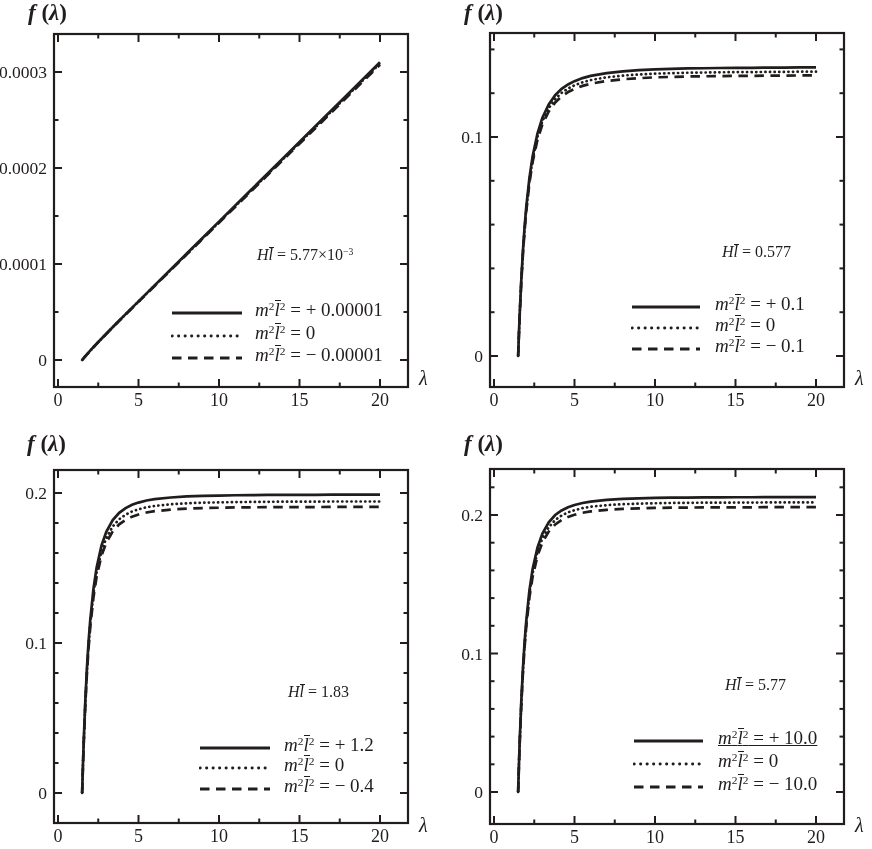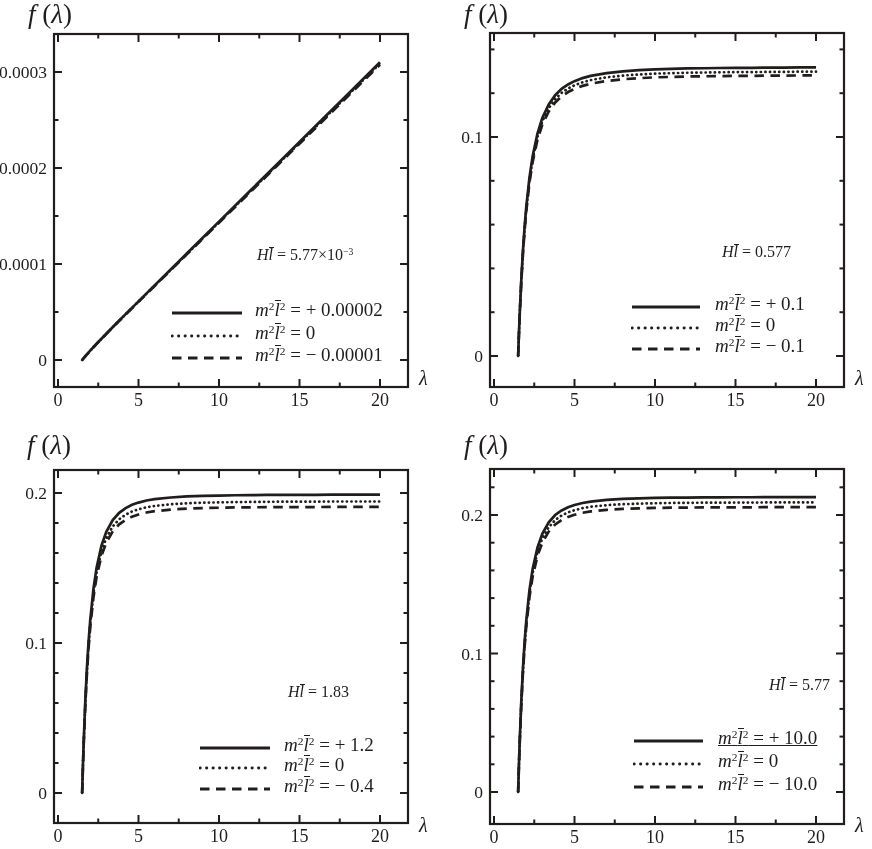--- a/index.html
+++ b/index.html
@@ -1,20 +1,20 @@
 <!DOCTYPE html>
 <html><head>
 <meta charset="utf-8">
 <style>
   html,body{margin:0;padding:0;background:#ffffff;}
   .fig{position:relative;width:872px;height:849px;background:#ffffff;overflow:hidden;
        font-family:"Liberation Serif", serif;color:#201d1c;}
   .panel{position:absolute;width:436px;height:425px;}
   .panel svg.plot{position:absolute;left:0;top:0;}
-  .ylab{position:absolute;font-size:27px;white-space:nowrap;line-height:1;}
+  .ylab{position:absolute;font-size:23px;white-space:nowrap;line-height:1;font-weight:bold;}
   .xlab{position:absolute;font-size:20px;white-space:nowrap;line-height:1;}
   .ann{position:absolute;font-size:16px;white-space:nowrap;line-height:1;}
   .legend-row-line{position:absolute;}
   .legend-row-label{position:absolute;font-size:19px;white-space:nowrap;line-height:1;}
   .it{font-style:italic;}
   .sup{font-size:60%;vertical-align:0.55em;}
   .ov{position:relative;}
   .ov::after{content:"";position:absolute;left:20%;right:-30%;top:0.07em;
              border-top:1.6px solid currentColor;}
   svg text{font-family:"Liberation Serif", serif;}
@@ -72,21 +72,21 @@
         <path d="M82.15,360.00 L83.76,358.09 L85.37,356.18 L86.98,354.36 L90.20,350.73 L93.42,347.19 L98.25,342.12 L106.30,333.80 L114.35,325.58 L122.40,317.55 L138.50,301.58 L154.60,285.71 L170.70,269.83 L186.80,253.96 L219.00,222.22 L251.20,190.47 L283.40,158.73 L315.60,126.98 L347.80,95.24 L363.90,79.37 L380.00,63.49" stroke="#201d1c" fill="none" stroke-width="2.7" stroke-dasharray="0.2 4.4" stroke-linecap="round"></path>
         <path d="M82.15,360.00 L83.76,358.08 L85.37,356.16 L86.98,354.34 L90.20,350.69 L93.42,347.14 L98.25,342.05 L106.30,333.70 L114.35,325.44 L122.40,317.38 L138.50,301.34 L154.60,285.41 L170.70,269.47 L186.80,253.54 L219.00,221.66 L251.20,189.79 L283.40,157.92 L315.60,126.05 L347.80,94.18 L363.90,78.24 L380.00,62.30" stroke="#201d1c" fill="none" stroke-width="2.7"></path>
       </svg>
     <div class="ylab" style="left:28px;top:1px;"><span class="it">f</span><span> (</span><span class="it">λ</span><span>)</span></div>
     <div class="xlab" style="left:419px;top:368px;"><span class="it">λ</span></div>
     <div class="ann" style="left:257px;top:247px;"><span class="it">H</span><span class="it ov">l</span><span> = 5.77×10</span><span class="sup">−3</span></div>
     <div></div>
   <svg width="72" height="8" class="legend-row-line" style="left: 171px; top: 309px;">
         <line x1="1" y1="4" x2="71" y2="4" stroke="#201d1c" fill="none" stroke-width="2.8"></line>
       </svg>
-      <span class="legend-row-label" style="left: 255px; top: 300px;"><span class="it">m</span><span class="sup">2</span><span class="it ov">l</span><span class="sup">2</span><span> = + 0.00002</span></span>
+      <span class="legend-row-label" style="left: 255px; top: 300px;"><span class="it">m</span><span class="sup">2</span><span class="it ov">l</span><span class="sup">2</span><span> = + 0.00001</span></span>
       <svg width="72" height="8" class="legend-row-line" style="left: 171px; top: 332px;">
         <line x1="1" y1="4" x2="71" y2="4" stroke="#201d1c" fill="none" stroke-width="2.8" stroke-dasharray="0.3 6.2" stroke-linecap="round"></line>
       </svg>
       <span class="legend-row-label" style="left: 255px; top: 323px;"><span class="it">m</span><span class="sup">2</span><span class="it ov">l</span><span class="sup">2</span><span> = 0</span></span>
       <svg width="72" height="8" class="legend-row-line" style="left: 171px; top: 354px;">
         <line x1="1" y1="4" x2="71" y2="4" stroke="#201d1c" fill="none" stroke-width="2.8" stroke-dasharray="9.5 6.5"></line>
       </svg>
       <span class="legend-row-label" style="left: 255px; top: 345px; text-align: center;"><span class="it">m</span><span class="sup">2</span><span class="it ov">l</span><span class="sup">2</span><span> = − 0.00001</span></span>
     </div>
 
@@ -281,21 +281,21 @@
         <line x1="54" y1="118.70000000000002" x2="58.5" y2="118.70000000000002" stroke="#201d1c" stroke-width="2"></line>
         <line x1="408" y1="118.70000000000002" x2="403.5" y2="118.70000000000002" stroke="#201d1c" stroke-width="2"></line>
         <line x1="54" y1="63.30000000000001" x2="58.5" y2="63.30000000000001" stroke="#201d1c" stroke-width="2"></line>
         <line x1="408" y1="63.30000000000001" x2="403.5" y2="63.30000000000001" stroke="#201d1c" stroke-width="2"></line>
         <path d="M82.15,368.00 L82.95,341.24 L83.76,317.83 L85.37,278.76 L86.98,247.99 L88.59,223.24 L90.20,203.30 L93.42,173.33 L96.64,152.60 L101.47,131.86 L106.30,118.61 L112.74,107.51 L119.18,100.42 L125.62,96.00 L132.06,92.93 L138.50,90.79 L146.55,88.78 L154.60,87.44 L170.70,85.83 L186.80,84.90 L202.90,84.36 L219.00,83.96 L235.10,83.69 L251.20,83.56 L267.30,83.43 L283.40,83.43 L299.50,83.29 L315.60,83.29 L331.70,83.16 L347.80,83.16 L363.90,83.16 L380.00,83.16" stroke="#201d1c" fill="none" stroke-width="2.7" stroke-dasharray="9.5 6.5"></path>
         <path d="M82.15,368.00 L82.95,340.80 L83.76,317.00 L85.37,277.28 L86.98,246.00 L88.59,220.84 L90.20,200.58 L93.42,170.11 L96.64,149.03 L101.47,127.95 L106.30,114.48 L112.74,103.19 L119.18,95.99 L125.62,91.50 L132.06,88.37 L138.50,86.19 L146.55,84.15 L154.60,82.79 L170.70,81.16 L186.80,80.21 L202.90,79.67 L219.00,79.26 L235.10,78.99 L251.20,78.85 L267.30,78.71 L283.40,78.71 L299.50,78.58 L315.60,78.58 L331.70,78.44 L347.80,78.44 L363.90,78.44 L380.00,78.44" stroke="#201d1c" fill="none" stroke-width="2.7" stroke-dasharray="0.2 4.4" stroke-linecap="round"></path>
         <path d="M82.15,368.00 L82.95,340.30 L83.76,316.06 L85.37,275.62 L86.98,243.77 L88.59,218.14 L90.20,197.51 L93.42,166.48 L96.64,145.01 L101.47,123.55 L106.30,109.84 L112.74,98.34 L119.18,91.00 L125.62,86.43 L132.06,83.24 L138.50,81.03 L146.55,78.95 L154.60,77.57 L170.70,75.90 L186.80,74.93 L202.90,74.38 L219.00,73.96 L235.10,73.69 L251.20,73.55 L267.30,73.41 L283.40,73.41 L299.50,73.27 L315.60,73.27 L331.70,73.13 L347.80,73.13 L363.90,73.13 L380.00,73.13" stroke="#201d1c" fill="none" stroke-width="2.7"></path>
       </svg>
     <div class="ylab" style="left:28px;top:8px;"><span class="it">f</span><span> (</span><span class="it">λ</span><span>)</span></div>
     <div class="xlab" style="left:419px;top:391px;"><span class="it">λ</span></div>
-    <div class="ann" style="left:289px;top:253px;margin-left:44px;"><span class="it">H</span><span class="it ov">l</span><span> = 5.77</span></div>
+    <div class="ann" style="left:289px;top:253px;"><span class="it">H</span><span class="it ov">l</span><span> = 5.77</span></div>
     <div></div>
   <svg width="71" height="8" class="legend-row-line" style="left: 197px; top: 313px;">
         <line x1="1" y1="4" x2="70" y2="4" stroke="#201d1c" fill="none" stroke-width="2.8"></line>
       </svg>
       <span class="legend-row-label" style="left: 282px; top: 304px; text-decoration: underline;"><span class="it">m</span><span class="sup">2</span><span class="it ov">l</span><span class="sup">2</span><span> = + 10.0</span></span>
       <svg width="71" height="8" class="legend-row-line" style="left: 197px; top: 336px;">
         <line x1="1" y1="4" x2="70" y2="4" stroke="#201d1c" fill="none" stroke-width="2.8" stroke-dasharray="0.3 6.2" stroke-linecap="round"></line>
       </svg>
       <span class="legend-row-label" style="left: 282px; top: 327px;"><span class="it">m</span><span class="sup">2</span><span class="it ov">l</span><span class="sup">2</span><span> = 0</span></span>
       <svg width="71" height="8" class="legend-row-line" style="left: 197px; top: 359px;">

